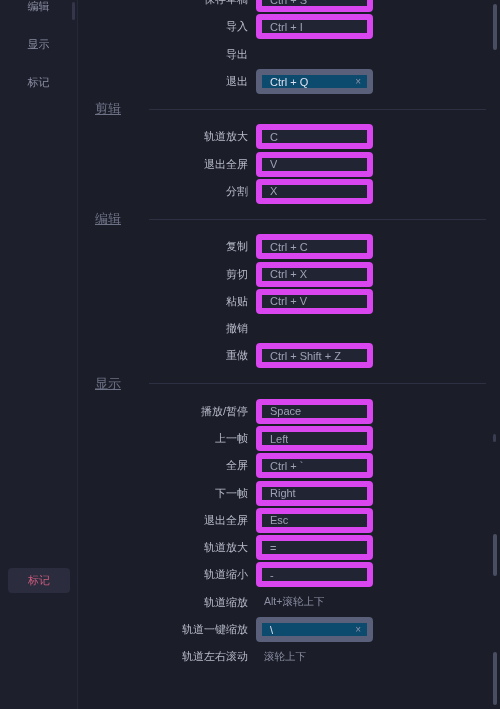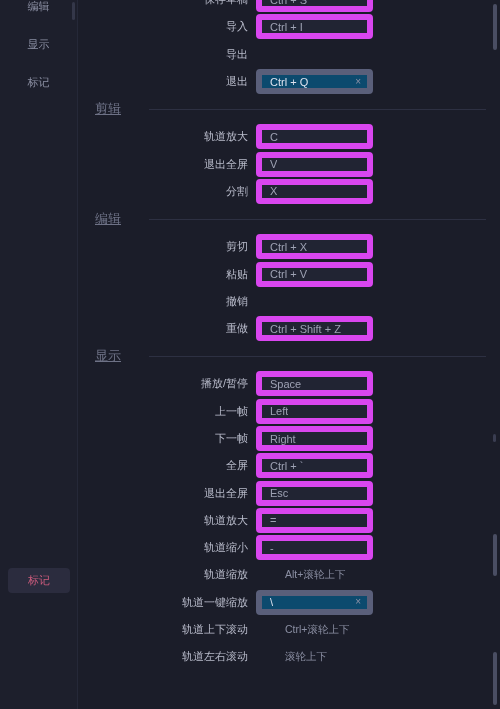--- a/index.html
+++ b/index.html
@@ -143,21 +143,20 @@
     font-size: 10px;
     line-height: 1;
     color: #8e92a6;
     cursor: pointer;
   }
   .plaintext {
     font-size: 10.5px;
     color: #8b8fa3;
     padding-left: 8px;
     white-space: nowrap;
-    margin-left: 21px;
   }
 
   
   .sbar {
     position: absolute;
     right: 3px;
     width: 4px;
     border-radius: 2px;
     background: #4a4e63;
   }
@@ -256,20 +255,26 @@
           </div>
         </div>
       </div>
 
       <div>
         <div class="section-head">
           <span class="sh-label">编辑</span>
           <span class="sh-line"></span>
         </div>
         <div class="row">
+          <div class="r-label">复制</div>
+          <div class="field">
+            <span class="fval">Ctrl + C</span>
+          </div>
+        </div>
+        <div class="row">
           <div class="r-label">剪切</div>
           <div class="field">
             <span class="fval">Ctrl + X</span>
           </div>
         </div>
         <div class="row">
           <div class="r-label">粘贴</div>
           <div class="field">
             <span class="fval">Ctrl + V</span>
           </div>
@@ -296,29 +301,29 @@
             <span class="fval">Space</span>
           </div>
         </div>
         <div class="row">
           <div class="r-label">上一帧</div>
           <div class="field">
             <span class="fval">Left</span>
           </div>
         </div>
         <div class="row">
+          <div class="r-label">全屏</div>
+          <div class="field">
+            <span class="fval">Ctrl + `</span>
+          </div>
+        </div>
+        <div class="row">
           <div class="r-label">下一帧</div>
           <div class="field">
             <span class="fval">Right</span>
-          </div>
-        </div>
-        <div class="row">
-          <div class="r-label">全屏</div>
-          <div class="field">
-            <span class="fval">Ctrl + `</span>
           </div>
         </div>
         <div class="row">
           <div class="r-label">退出全屏</div>
           <div class="field">
             <span class="fval">Esc</span>
           </div>
         </div>
         <div class="row">
           <div class="r-label">轨道放大</div>
@@ -337,24 +342,20 @@
           <div class="plaintext">Alt+滚轮上下</div>
         </div>
         <div class="row">
           <div class="r-label">轨道一键缩放</div>
           <div class="field active">
             <span class="fval">\</span>
             <span class="clear-x">×</span>
           </div>
         </div>
         <div class="row">
-          <div class="r-label">轨道上下滚动</div>
-          <div class="plaintext">Ctrl+滚轮上下</div>
-        </div>
-        <div class="row">
           <div class="r-label">轨道左右滚动</div>
           <div class="plaintext">滚轮上下</div>
         </div>
       </div>
 
     </div>
   </div>
 </div>
 
 </body></html>

